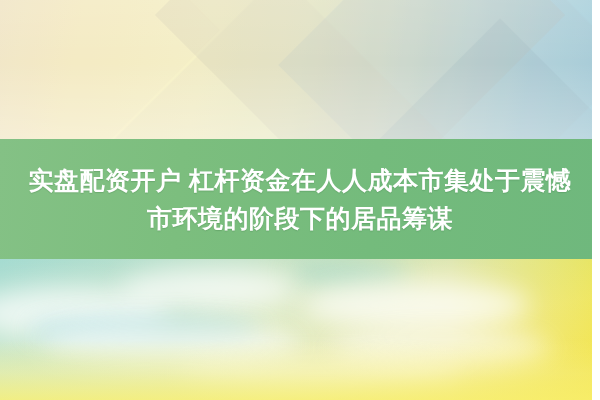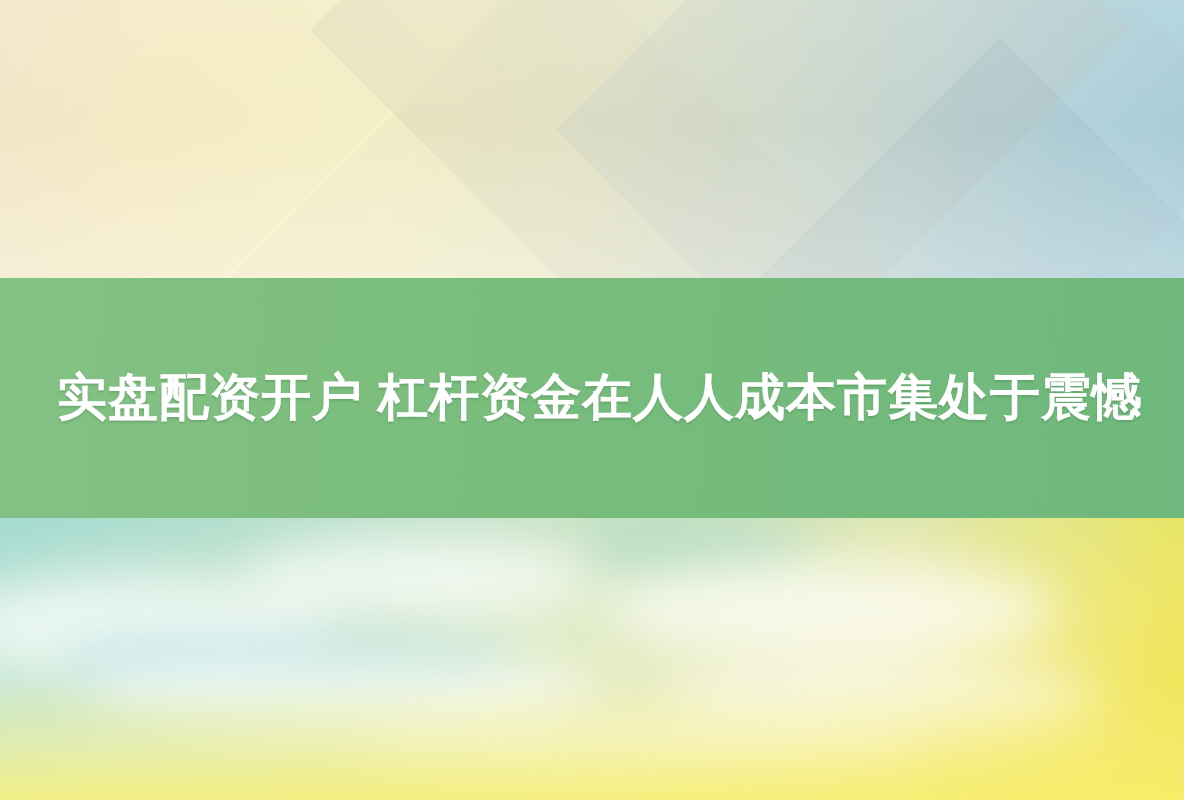--- a/index.html
+++ b/index.html
@@ -196,20 +196,21 @@
     <div class="facet facet-e"></div>
     <div class="facet facet-a"></div>
     <div class="facet facet-b"></div>
     <div class="facet facet-c"></div>
     <div class="facet facet-d"></div>
     <div class="top-sheen"></div>
   </div>
 
   <div class="title-band">
     <div class="title-line">实盘配资开户 杠杆资金在人人成本市集处于震憾</div>
+    <div class="title-line">市环境的阶段下的居品筹谋</div>
   </div>
 
   <div class="bottom-panel">
     <div class="blue-wisp-2"></div>
     <div class="cloud cloud-1"></div>
     <div class="cloud cloud-2"></div>
     <div class="cloud cloud-3"></div>
     <div class="blue-wisp"></div>
     <div class="cloud cloud-4"></div>
     <div class="cloud cloud-5"></div>

